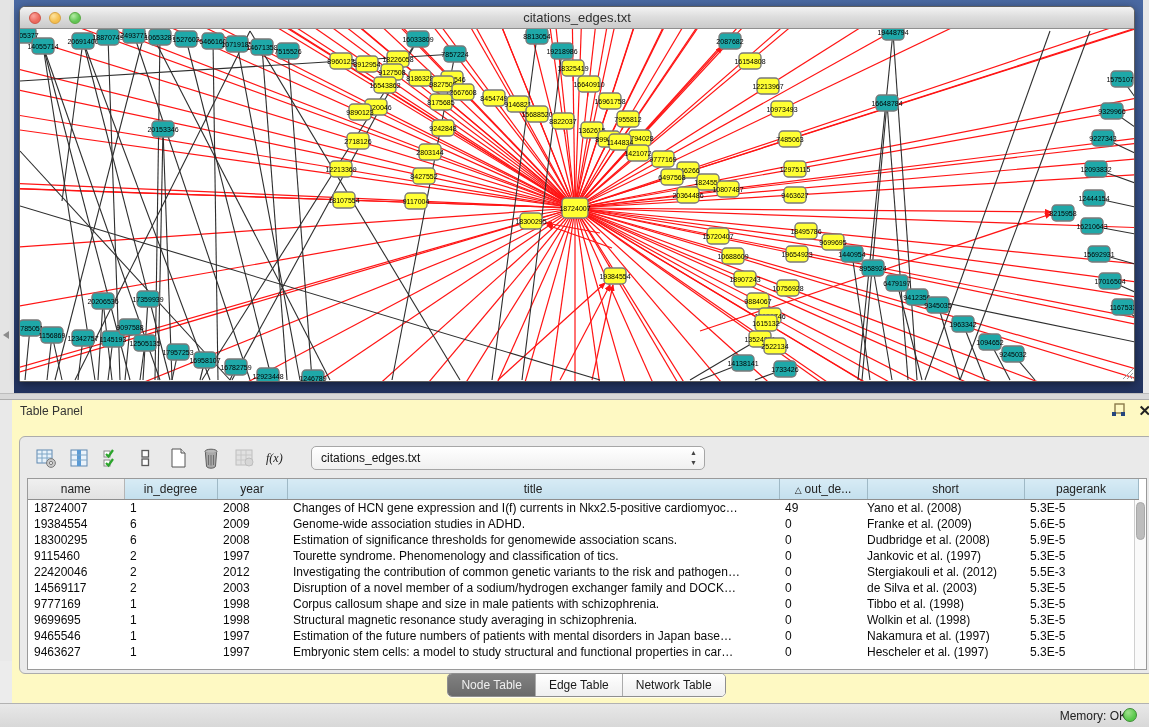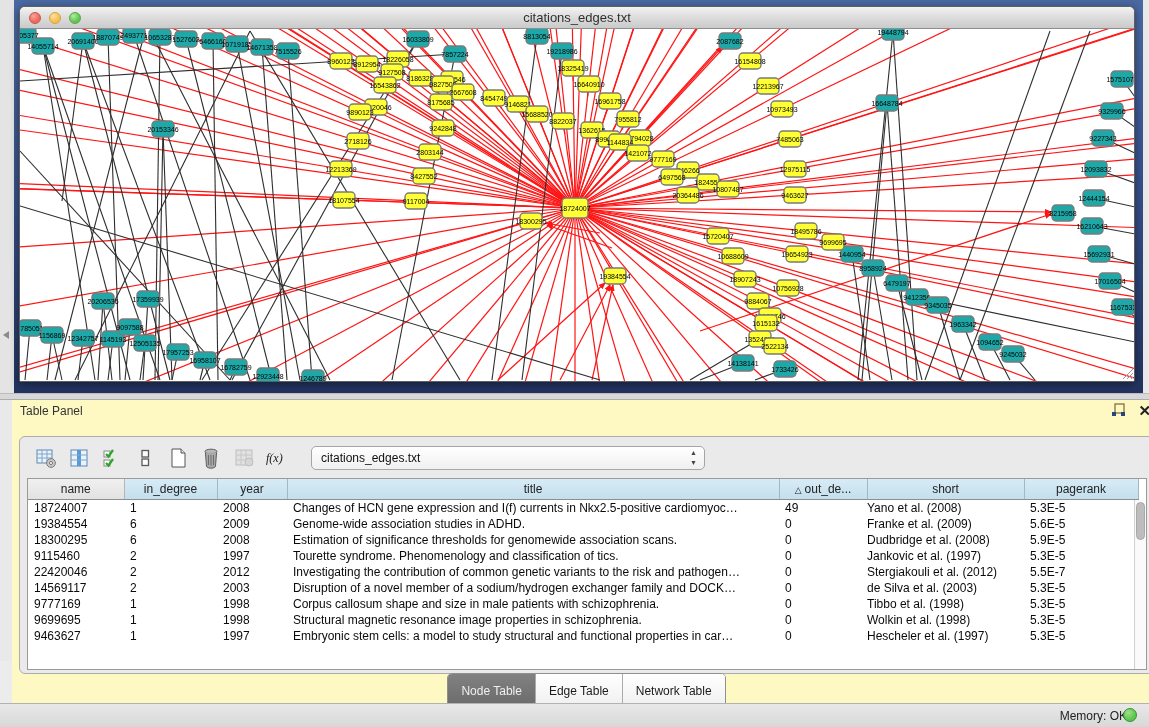--- a/index.html
+++ b/index.html
@@ -67,21 +67,21 @@
   table.grid td.c-short { text-align:left; padding-left:0; }
   .sort-tri { font-size:9px; margin-right:3px; }
   .vscroll { position:absolute; right:0; top:21px; bottom:0; width:12px; background:#FAFAFA; border-left:1px solid #D0D0D0; }
   .vthumb { position:absolute; left:1px; top:2px; width:9px; height:38px; border-radius:5px;
     background:#BDBDBD; border:1px solid #A8A8A8; }
 
   
   .tabs-row { position:absolute; left:0; right:0; top:273px; display:flex; justify-content:center; }
   .segmented { display:inline-flex; border:1px solid #8F8F8F; border-radius:5px; overflow:hidden;
     background:#FDFDFD; box-shadow:0 1px 0 rgba(255,255,255,.7); }
-  .segment { padding:10px 13px; font-size:12px; color:#1A1A1A;
+  .segment { padding:4px 13px; font-size:12px; color:#1A1A1A;
     background:linear-gradient(180deg,#FFFFFF,#EFEFEF); border-right:1px solid #ABABAB; cursor:default; }
   .segment:last-child { border-right:none; }
   .segment.selected { background:linear-gradient(180deg,#818181,#6A6A6A); color:#EFEFEF; }
 
   
   .status-bar { position:absolute; left:0; top:703px; width:1149px; height:24px;
     background:linear-gradient(180deg,#E8E8E8,#D8D8D8); border-top:1px solid #B2B2B2; }
   .memory { position:absolute; right:22px; top:5px; font-size:12px; color:#222; }
   .mem-dot { position:absolute; right:12px; top:4px; width:14px; height:14px; border-radius:50%;
     background:radial-gradient(circle at 35% 30%,#9FE08C,#57C84A 65%); border:1px solid #3D8C34; }
@@ -934,21 +934,21 @@
                 <td class="c-short">Jankovic et al. (1997)</td>
                 <td>5.3E-5</td>
               </tr>
               <tr>
                 <td>22420046</td>
                 <td>2</td>
                 <td>2012</td>
                 <td>Investigating the contribution of common genetic variants to the risk and pathogen…</td>
                 <td>0</td>
                 <td class="c-short">Stergiakouli et al. (2012)</td>
-                <td>5.5E-7</td>
+                <td>5.5E-3</td>
               </tr>
               <tr>
                 <td>14569117</td>
                 <td>2</td>
                 <td>2003</td>
                 <td>Disruption of a novel member of a sodium/hydrogen exchanger family and DOCK…</td>
                 <td>0</td>
                 <td class="c-short">de Silva et al. (2003)</td>
                 <td>5.3E-5</td>
               </tr>
@@ -958,23 +958,32 @@
                 <td>1998</td>
                 <td>Corpus callosum shape and size in male patients with schizophrenia.</td>
                 <td>0</td>
                 <td class="c-short">Tibbo et al. (1998)</td>
                 <td>5.3E-5</td>
               </tr>
               <tr>
                 <td>9699695</td>
                 <td>1</td>
                 <td>1998</td>
-                <td>Structural magnetic resonance image properties in schizophrenia.</td>
+                <td>Structural magnetic resonance study averaging in schizophrenia.</td>
                 <td>0</td>
                 <td class="c-short">Wolkin et al. (1998)</td>
+                <td>5.3E-5</td>
+              </tr>
+              <tr>
+                <td>9465546</td>
+                <td>1</td>
+                <td>1997</td>
+                <td>Estimation of the future numbers of patients with mental disorders in Japan base…</td>
+                <td>0</td>
+                <td class="c-short">Nakamura et al. (1997)</td>
                 <td>5.3E-5</td>
               </tr>
               <tr>
                 <td>9463627</td>
                 <td>1</td>
                 <td>1997</td>
                 <td>Embryonic stem cells: a model to study structural and functional properties in car…</td>
                 <td>0</td>
                 <td class="c-short">Hescheler et al. (1997)</td>
                 <td>5.3E-5</td>

